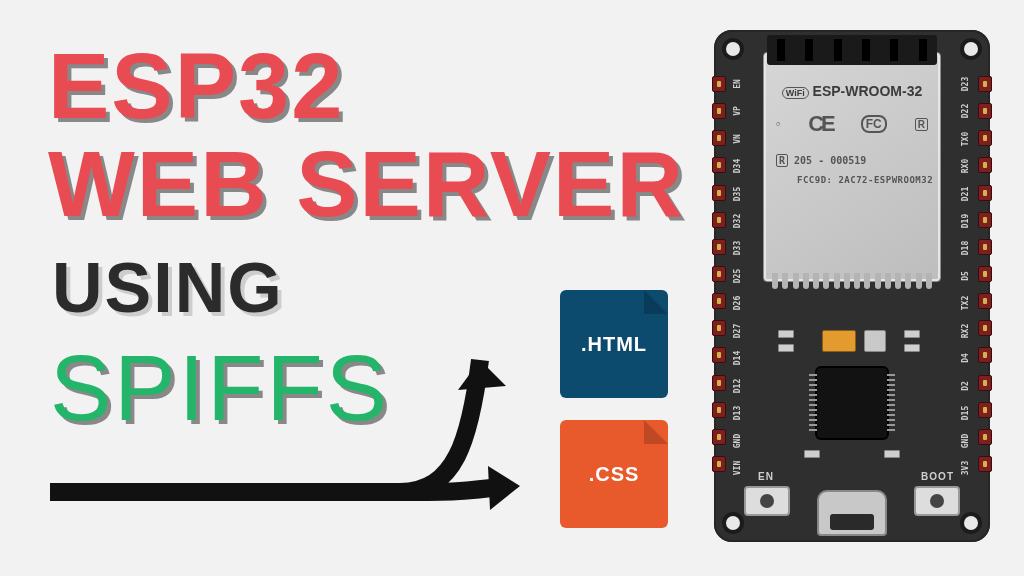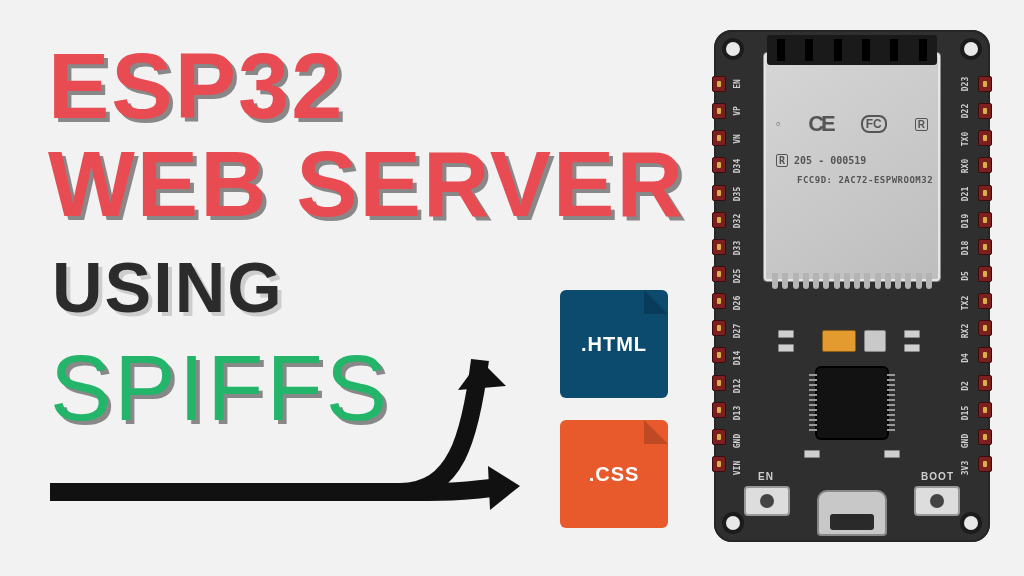--- a/index.html
+++ b/index.html
@@ -333,20 +333,24 @@
 
     <div class="shield">
       <div class="ant">
         <b></b>
           <b></b>
           <b></b>
           <b></b>
           <b></b>
           <b></b>
       </div>
+      <div class="module-name">
+        <span style="font-size:9px;border:1px solid #555;border-radius:8px;padding:0 3px;">WiFi</span>
+        <span>ESP-WROOM-32</span>
+      </div>
       <div class="marks">
         <svg width="22" height="22" viewBox="0 0 22 22">
           <circle cx="11" cy="11" r="9" fill="none" stroke="#555" stroke-width="2"></circle>
           <path d="M11 4 A7 7 0 0 1 18 11" fill="none" stroke="#555" stroke-width="2"></path>
         </svg>
         <span class="ce">CE</span>
         <span class="fcc">FC</span>
         <span class="rohs">R</span>
       </div>
       <div class="regcode">

